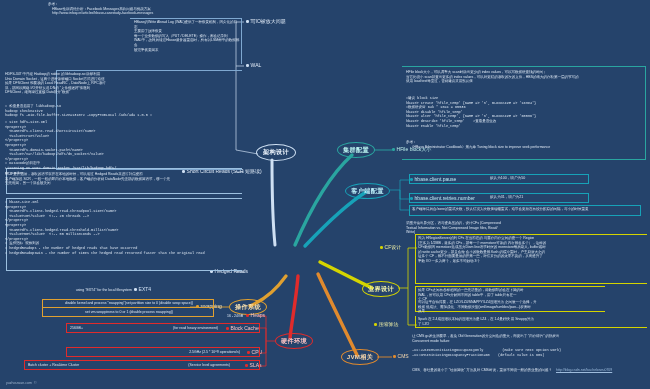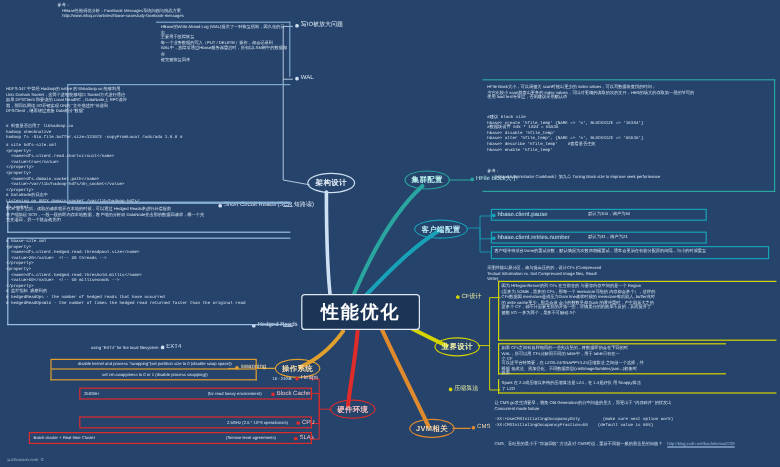--- a/index.html
+++ b/index.html
@@ -90,21 +90,20 @@
 
     <path d="M377,357 L392,357" stroke="#e08a2e" stroke-width=".9" fill="none"></path>
 
     <path d="M275,341 L266,341 L266,316 M266,341 L266,328 M266,341 L266,353 M266,341 L266,366" stroke="#e02b2b" stroke-width=".8" fill="none"></path>
     <path d="M266,316 L258,316 M266,328 L258,328 M266,353 L258,353 M266,366 L258,366" stroke="#e02b2b" stroke-width=".8" fill="none"></path>
 
     <path d="M229,307 L214,307" stroke="#e0a030" stroke-width=".9" fill="none"></path>
     <path d="M198,307 L190,307" stroke="#e0a030" stroke-width=".8" fill="none"></path>
   </svg>
 
-  <div class="center">性能优化</div>
 
   <div class="bnode" style="left:256px; top:144px; width:40px; height:17px; border:.9px solid #cfe0f3; color:#eaf2fb;">
     <span>架构设计</span>
   </div>
 
   <div class="bnode" style="left:337px; top:142px; width:38px; height:16px; border:.9px solid #2aa5a0; color:#b9f2ef;">
     <span>集群配置</span>
   </div>
 
   <div class="bnode" style="left:345px; top:183px; width:45px; height:16px; border:.9px solid #17a2b8; color:#b6e9f4;">

